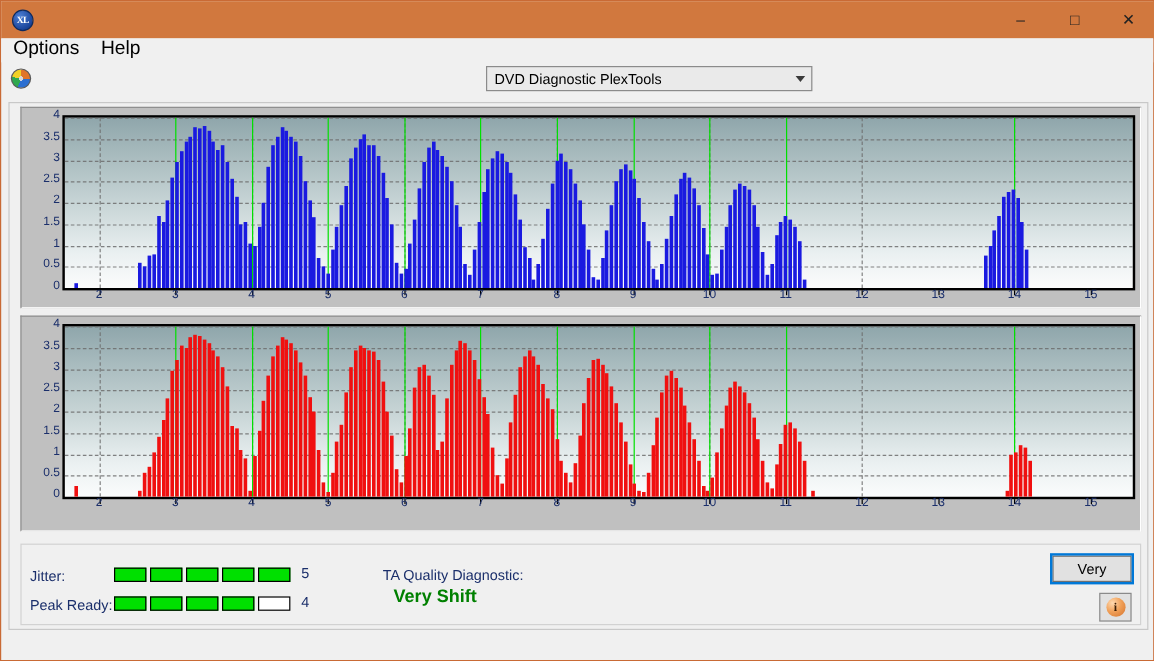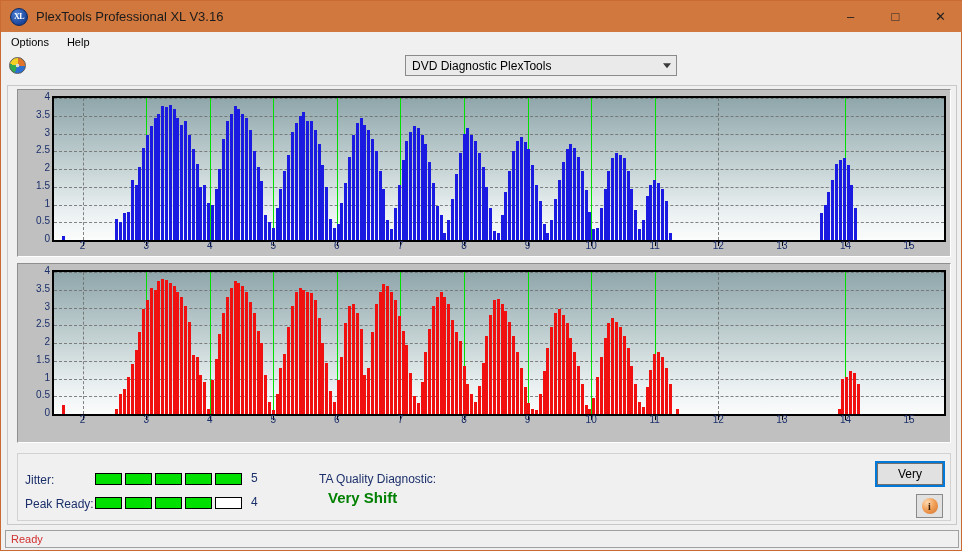--- a/index.html
+++ b/index.html
@@ -49,22 +49,22 @@
     display: flex; align-items: center; justify-content: center;
     color: #222;
   }
   .win-btn .gl { font-size: 13px; line-height: 1; }
 
   
   .menubar {
     position: absolute; left: 0; top: 31px;
     width: 960px; height: 20px;
     background: #f0f0f0;
-    display: flex; align-items: center;
-    font-size: 11px; color: #000;
+    display: flex; align-items: flex-end;
+    font-size: 16px; color: #000;
   }
   .menu-item { padding: 2px 8px; margin-left: 2px; cursor: default; }
   .combo {
     height: 21px;
     background: #eaeaea;
     border: 1px solid #8b8b8b;
     box-sizing: border-box;
     display: flex; align-items: center;
     font-size: 12px; color: #000;
     position: relative;
@@ -211,21 +211,20 @@
     padding-left: 5px;
   }
 </style>
 </head>
 <body>
 
 <div id="app">
 
   <div class="titlebar">
     <div class="title-icon">XL</div>
-    <div class="title-text">PlexTools Professional XL V3.16</div>
     <div class="win-controls">
       <div class="win-btn">
           <span class="gl">–</span>
         </div>
       <div class="win-btn">
           <span class="gl">□</span>
         </div>
       <div class="win-btn">
           <span class="gl">✕</span>
         </div>
@@ -725,17 +724,14 @@
   </div>
 
   <div class="ta-label">TA Quality Diagnostic:</div>
   <div class="ta-value">Very Shift</div>
 
   <div class="start-btn">Very</div>
   <div class="info-btn">
     <div class="info-ball">i</div>
   </div>
 
-  <div class="statusbar">
-    <div class="stxt">Ready</div>
-  </div>
 
 </div>
 
 </body></html>

